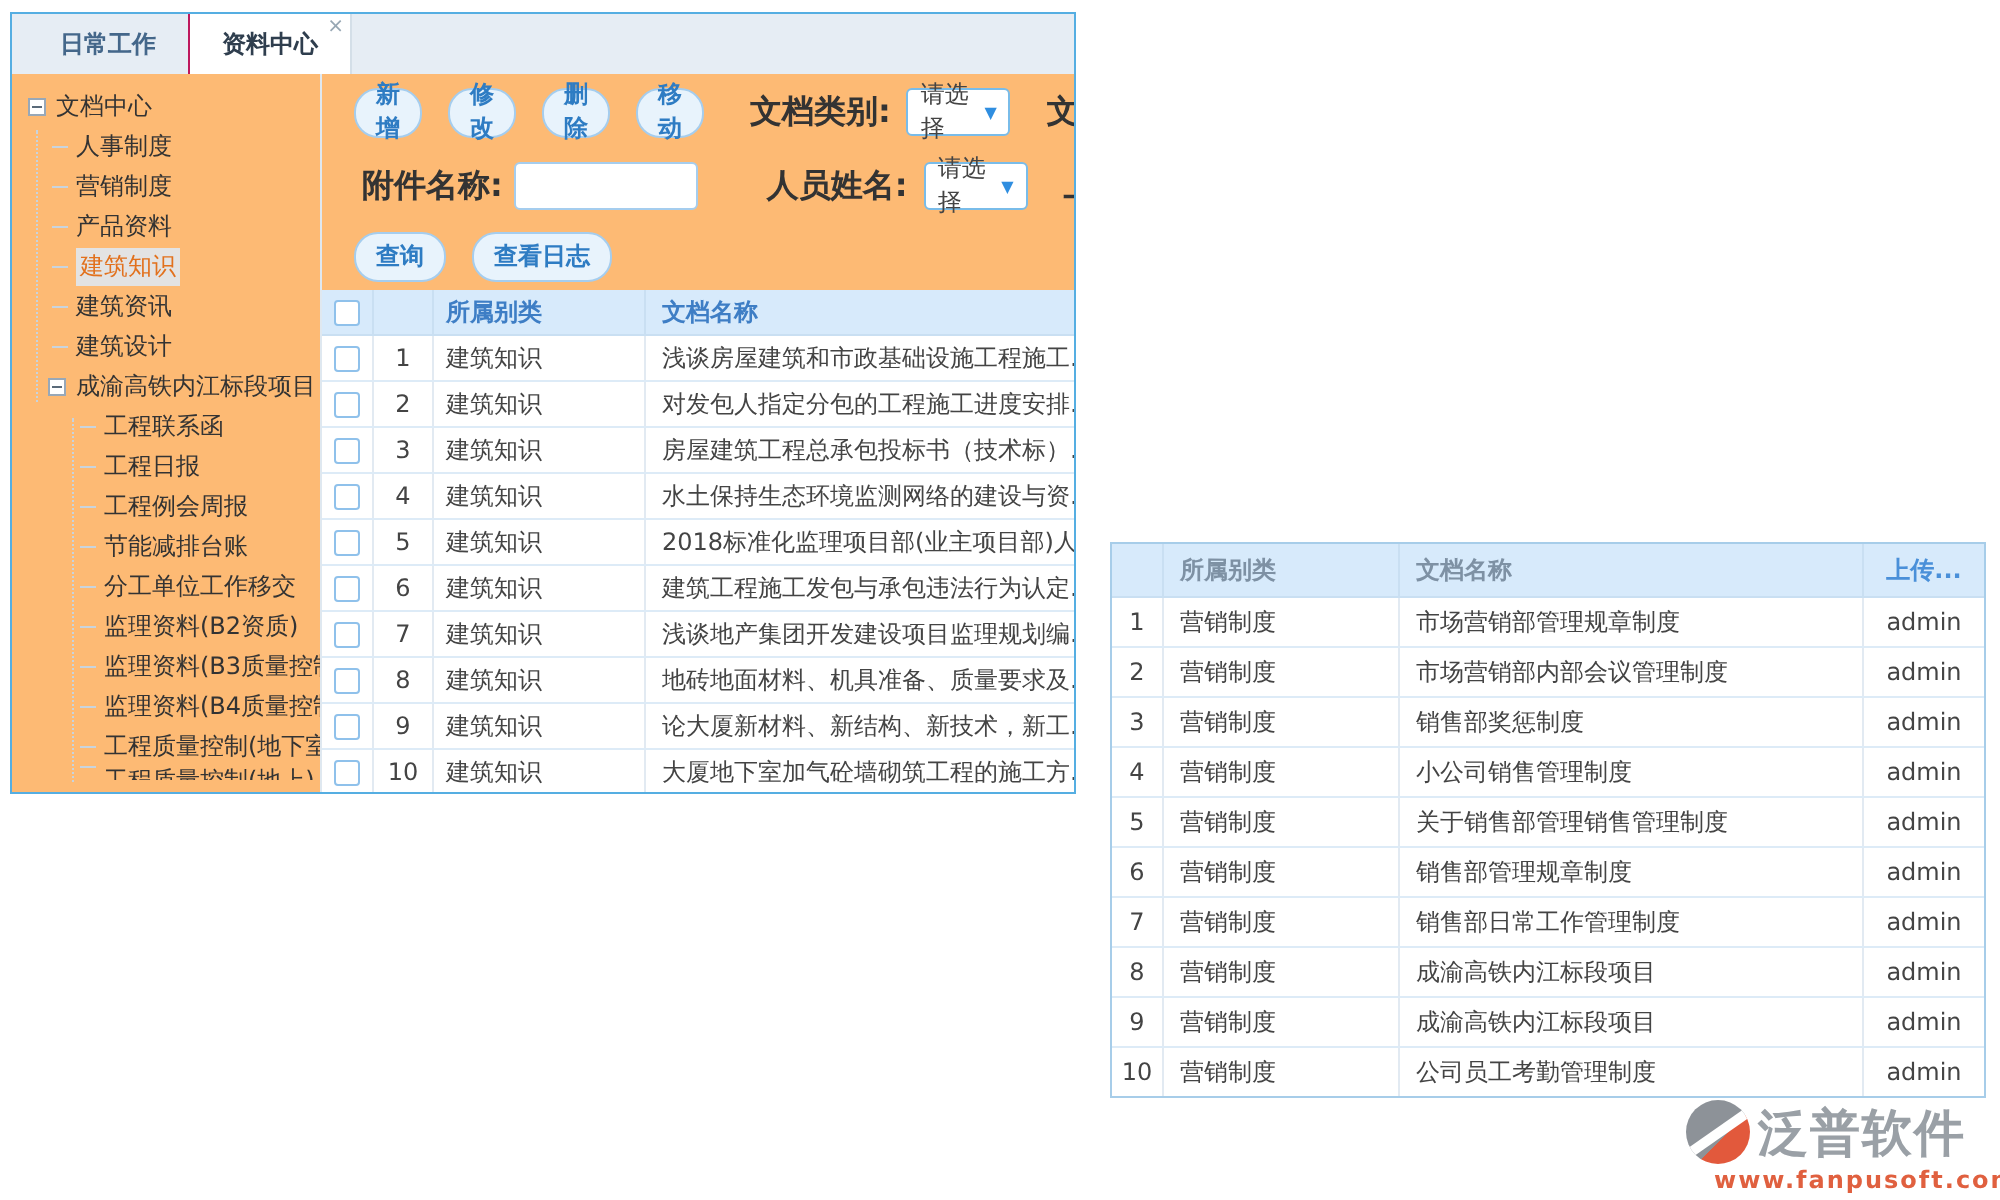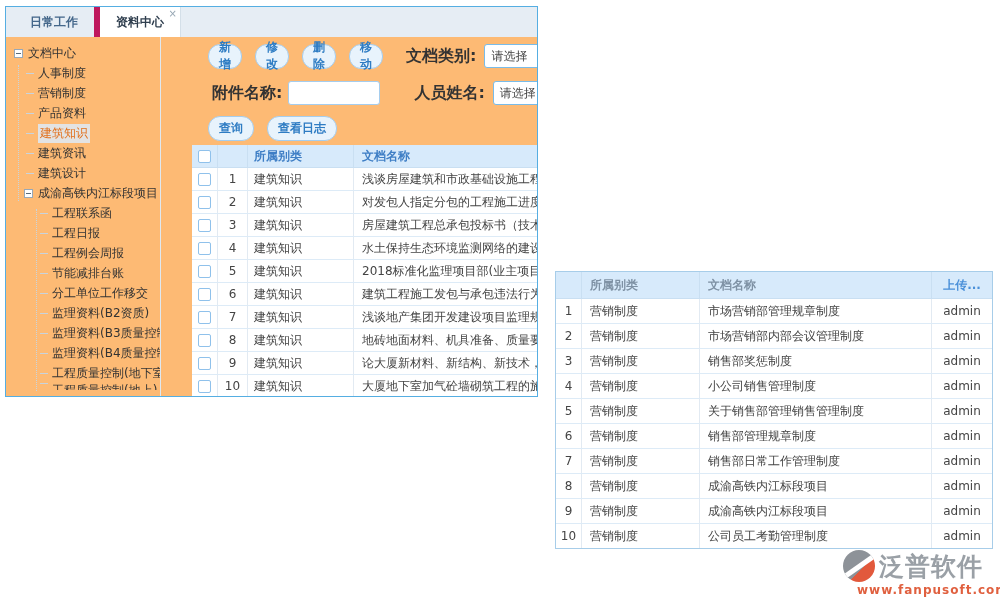--- a/index.html
+++ b/index.html
@@ -7,24 +7,24 @@
               font-family:"DejaVu Sans","Liberation Sans",sans-serif; }
   .canvas { position:relative; width:1000px; height:600px; background:#fff; }
 
   
   .panel-left { position:absolute; left:5px; top:6px; width:533px; height:391px;
                 border:1px solid #55aee2; background:#fdba74; overflow:hidden; }
   .tabbar { height:30px; background:#e6edf4; display:flex; align-items:stretch; padding-left:8px; }
   .tab { padding:0 16px; display:flex; align-items:center; font-size:12px; font-weight:bold;
          color:#44678a; cursor:pointer; }
   .tab.active { background:#fff; color:#2f3e4e; position:relative;
-                border-left:6px solid #be185d; border-right:1px solid #d4dfe8; }
+                border-left:1px solid #be185d; border-right:1px solid #d4dfe8; }
   .tab-close { position:absolute; top:1px; right:3px; font-size:10px; color:#97a7b4; font-weight:normal; }
 
-  .panel-body { display:flex; height:359px;gap:31px; }
+  .panel-body { display:flex; height:359px; }
   .sidebar { width:155px; flex:none; border-right:1px solid #dfe8f0; padding-top:6px;
              position:relative; overflow:hidden; }
   .vline { position:absolute; border-left:1px dotted #c8d4de; width:0; }
   .v1 { left:12px; top:28px; height:136px; }
   .v2 { left:30px; top:172px; height:182px; }
   .tree-item { height:20px; display:flex; align-items:center; font-size:12px; color:#333;
                white-space:nowrap; cursor:pointer; position:relative; z-index:1; }
   .lvl0 { padding-left:8px; }
   .lvl1 { padding-left:20px; }
   .lvl1e { padding-left:18px; }
@@ -40,21 +40,21 @@
 
   .main { flex:1; display:flex; flex-direction:column; overflow:hidden; }
   .trow { display:flex; align-items:center; padding-left:16px; flex:none; }
   .row1 { height:38px; }
   .row2 { height:36px; }
   .row3 { height:34px; }
   .btn { height:25px; padding:0 10px; background:#e8f3fc; border:1px solid #a5cdee;
          border-radius:12px; color:#2e7cc3; font-size:12px; font-weight:bold;
          margin-right:13px; cursor:pointer; display:inline-flex; align-items:center; }
   .lbl { font-size:16px; font-weight:bold; color:#333; white-space:nowrap; }
-  .select { width:76px; height:24px; border:1px solid #79bce9; border-radius:3px; background:#fff;
+  .select { width:52px; height:24px; border:1px solid #79bce9; border-radius:3px; background:#fff;
             display:flex; align-items:center; justify-content:space-between; padding:0 6px;
             font-size:12px; color:#444; cursor:pointer; margin:0 10px 0 8px; flex:none; }
   .caret { color:#2f8ee0; font-size:8px; }
   .tinput { width:92px; height:24px; border:1px solid #a5cdee; border-radius:3px; background:#fff;
             margin:0 10px 0 6px; font-size:12px; padding:0 4px; flex:none; }
   .clip-lbl { margin-left:8px; }
 
   
   .lt-header { height:23px; background:#d7eafb; display:flex; align-items:center;
                color:#3e7ec5; font-size:12px; font-weight:bold; flex:none;

